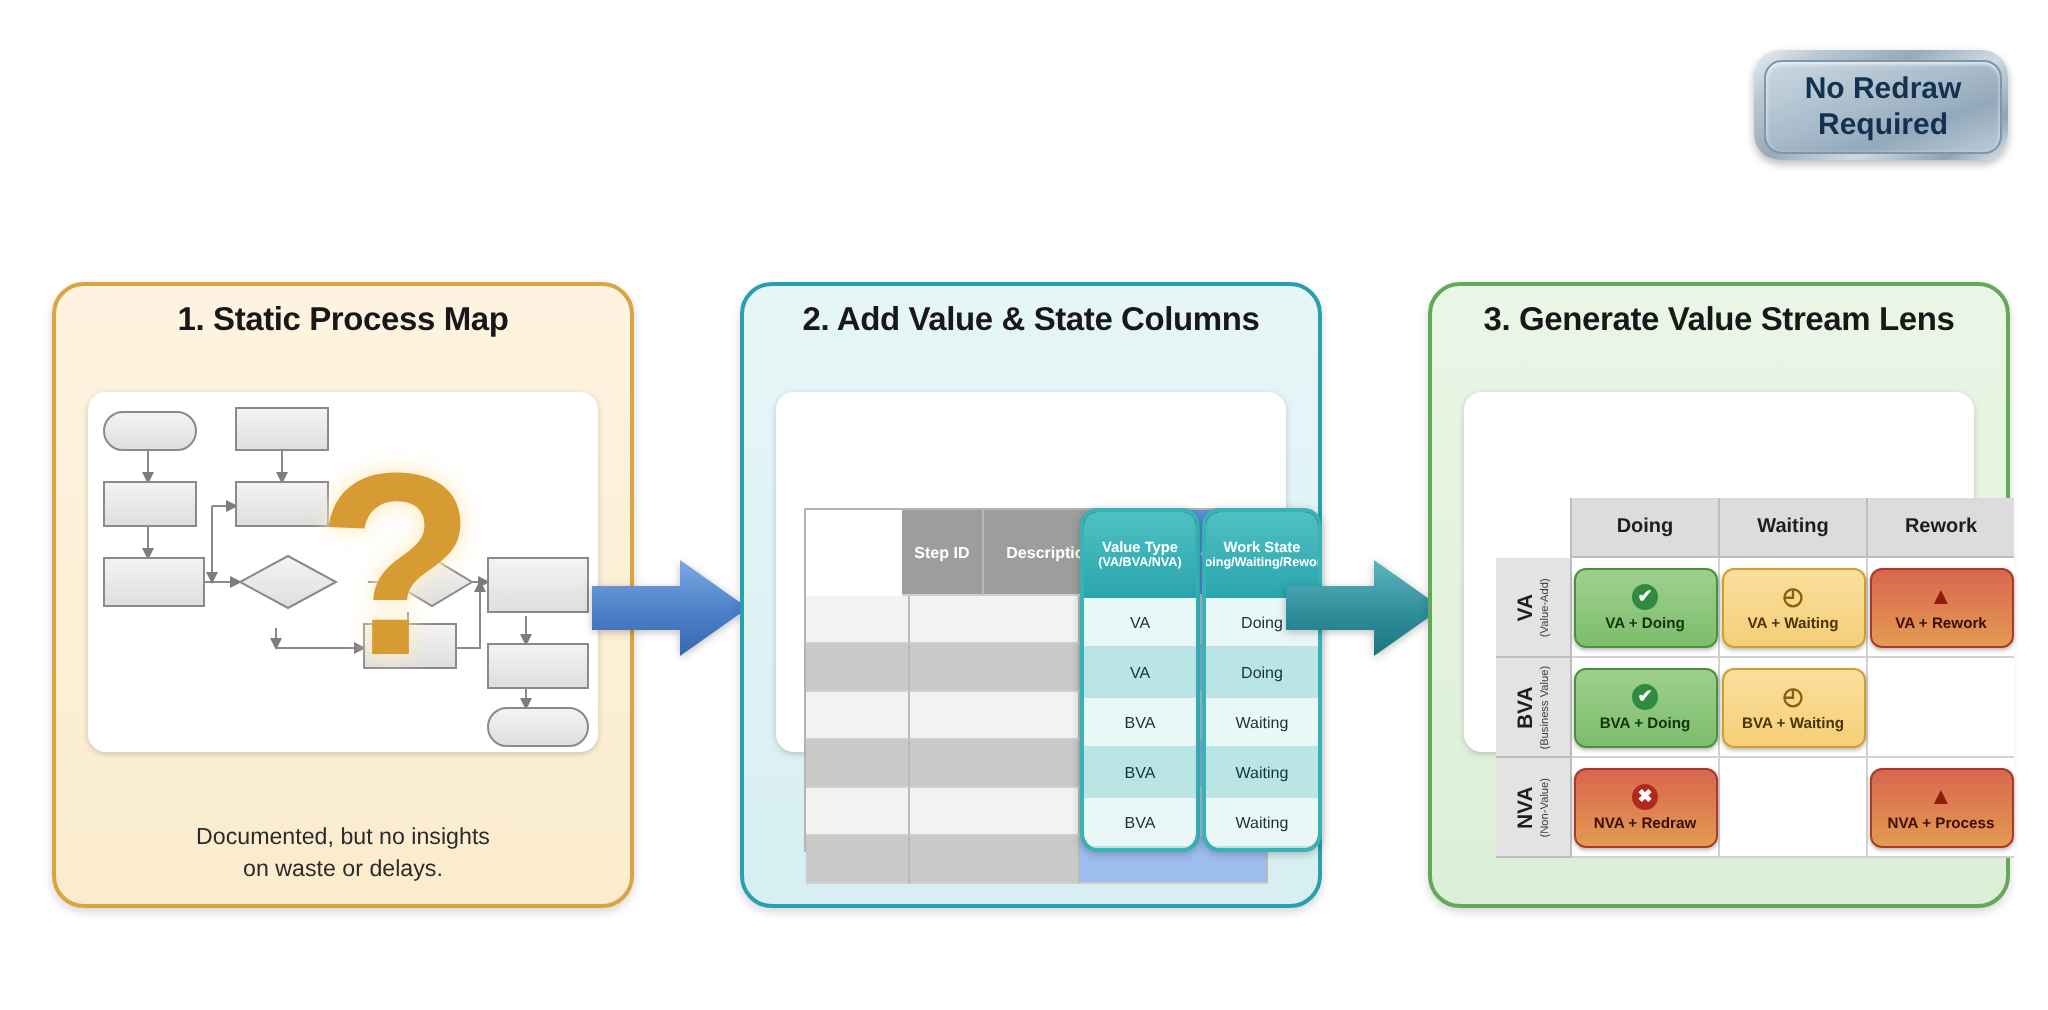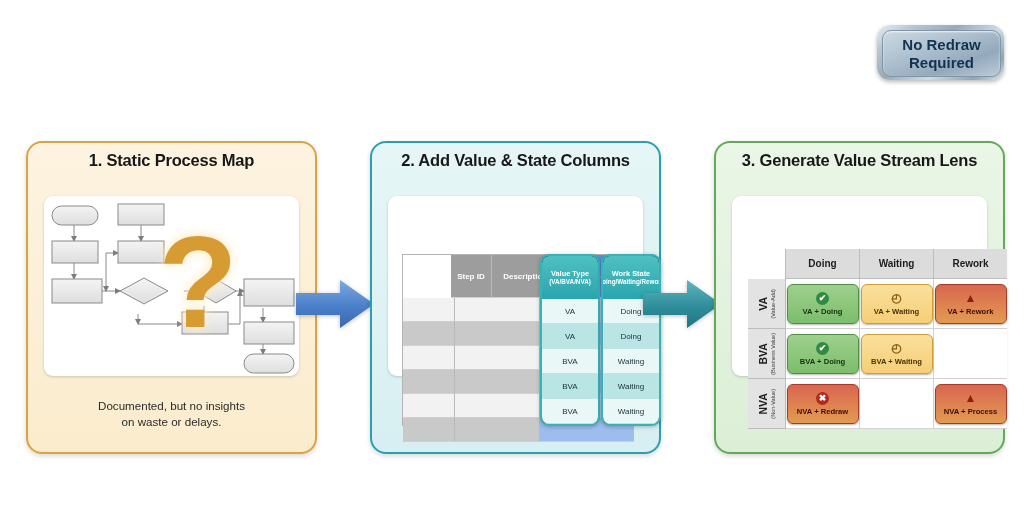--- a/index.html
+++ b/index.html
@@ -42,21 +42,21 @@
   }
   .panel-1{left:26px;background:linear-gradient(180deg,#fdf3e0 0%,#fbeccd 100%);border:2px solid #d9a441;}
   .panel-2{left:370px;background:linear-gradient(180deg,#e6f6f7 0%,#d7eff2 100%);border:2px solid #2a9fae;}
   .panel-3{left:714px;background:linear-gradient(180deg,#eaf6e6 0%,#dcefd6 100%);border:2px solid #62a95a;}
 
   .panel-title{
     text-align:center;font-weight:bold;font-size:16.5px;color:#181818;
     margin-top:8px;letter-spacing:-.2px;
   }
   .panel-caption{
-    position:absolute;left:0;right:0;bottom:22px;text-align:center;
+    position:absolute;left:0;right:0;bottom:9px;text-align:center;
     font-size:11.6px;color:#2b2b2b;line-height:1.38;
   }
   .canvas{
     position:absolute;left:16px;right:16px;top:53px;height:180px;
     background:#fff;border-radius:9px;box-shadow:0 1px 3px rgba(0,0,0,.18);
   }
 
   
   .arrow{position:absolute;top:278px;width:78px;height:52px;}
   .arrow svg{display:block;filter:drop-shadow(0 1px 2px rgba(0,0,0,.25));}

